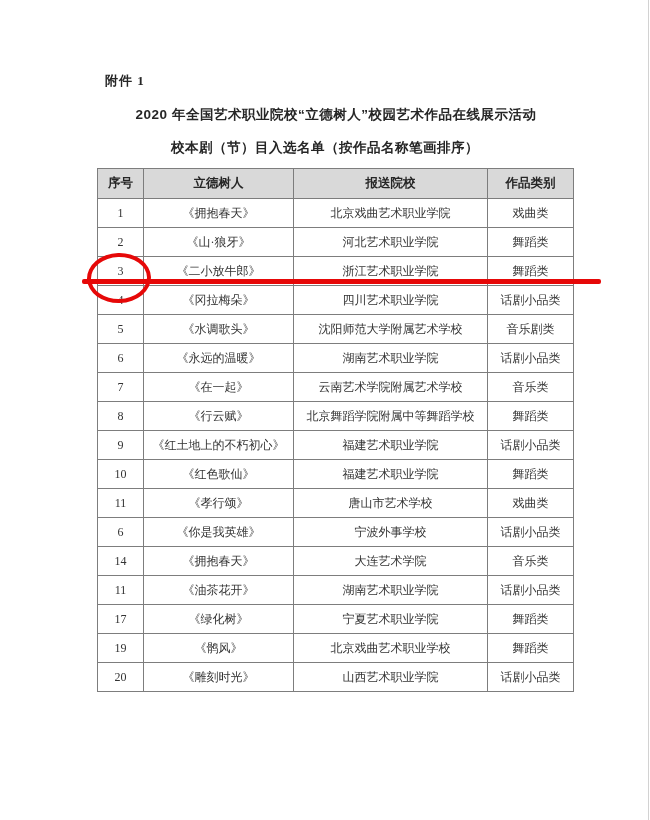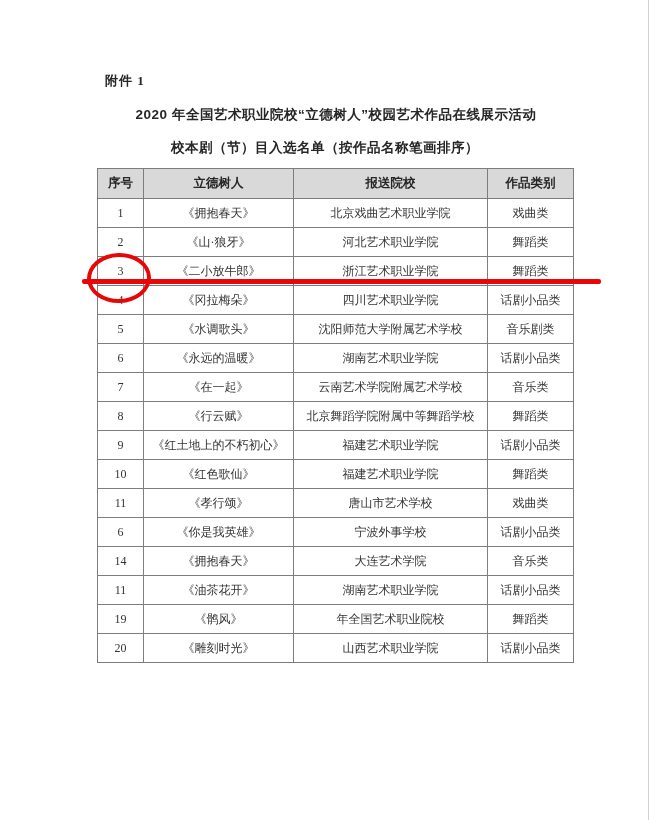--- a/index.html
+++ b/index.html
@@ -216,23 +216,29 @@
           <td>大连艺术学院</td>
           <td>音乐类</td>
         </tr>
         <tr>
           <td>11</td>
           <td>《油茶花开》</td>
           <td>湖南艺术职业学院</td>
           <td>话剧小品类</td>
         </tr>
         <tr>
+          <td>17</td>
+          <td>《绿化树》</td>
+          <td>宁夏艺术职业学院</td>
+          <td>舞蹈类</td>
+        </tr>
+        <tr>
           <td>19</td>
           <td>《鹘风》</td>
-          <td>年全国艺术职业院校</td>
+          <td>北京戏曲艺术职业学校</td>
           <td>舞蹈类</td>
         </tr>
         <tr>
           <td>20</td>
           <td>《雕刻时光》</td>
           <td>山西艺术职业学院</td>
           <td>话剧小品类</td>
         </tr>
       </tbody>
   </table>

